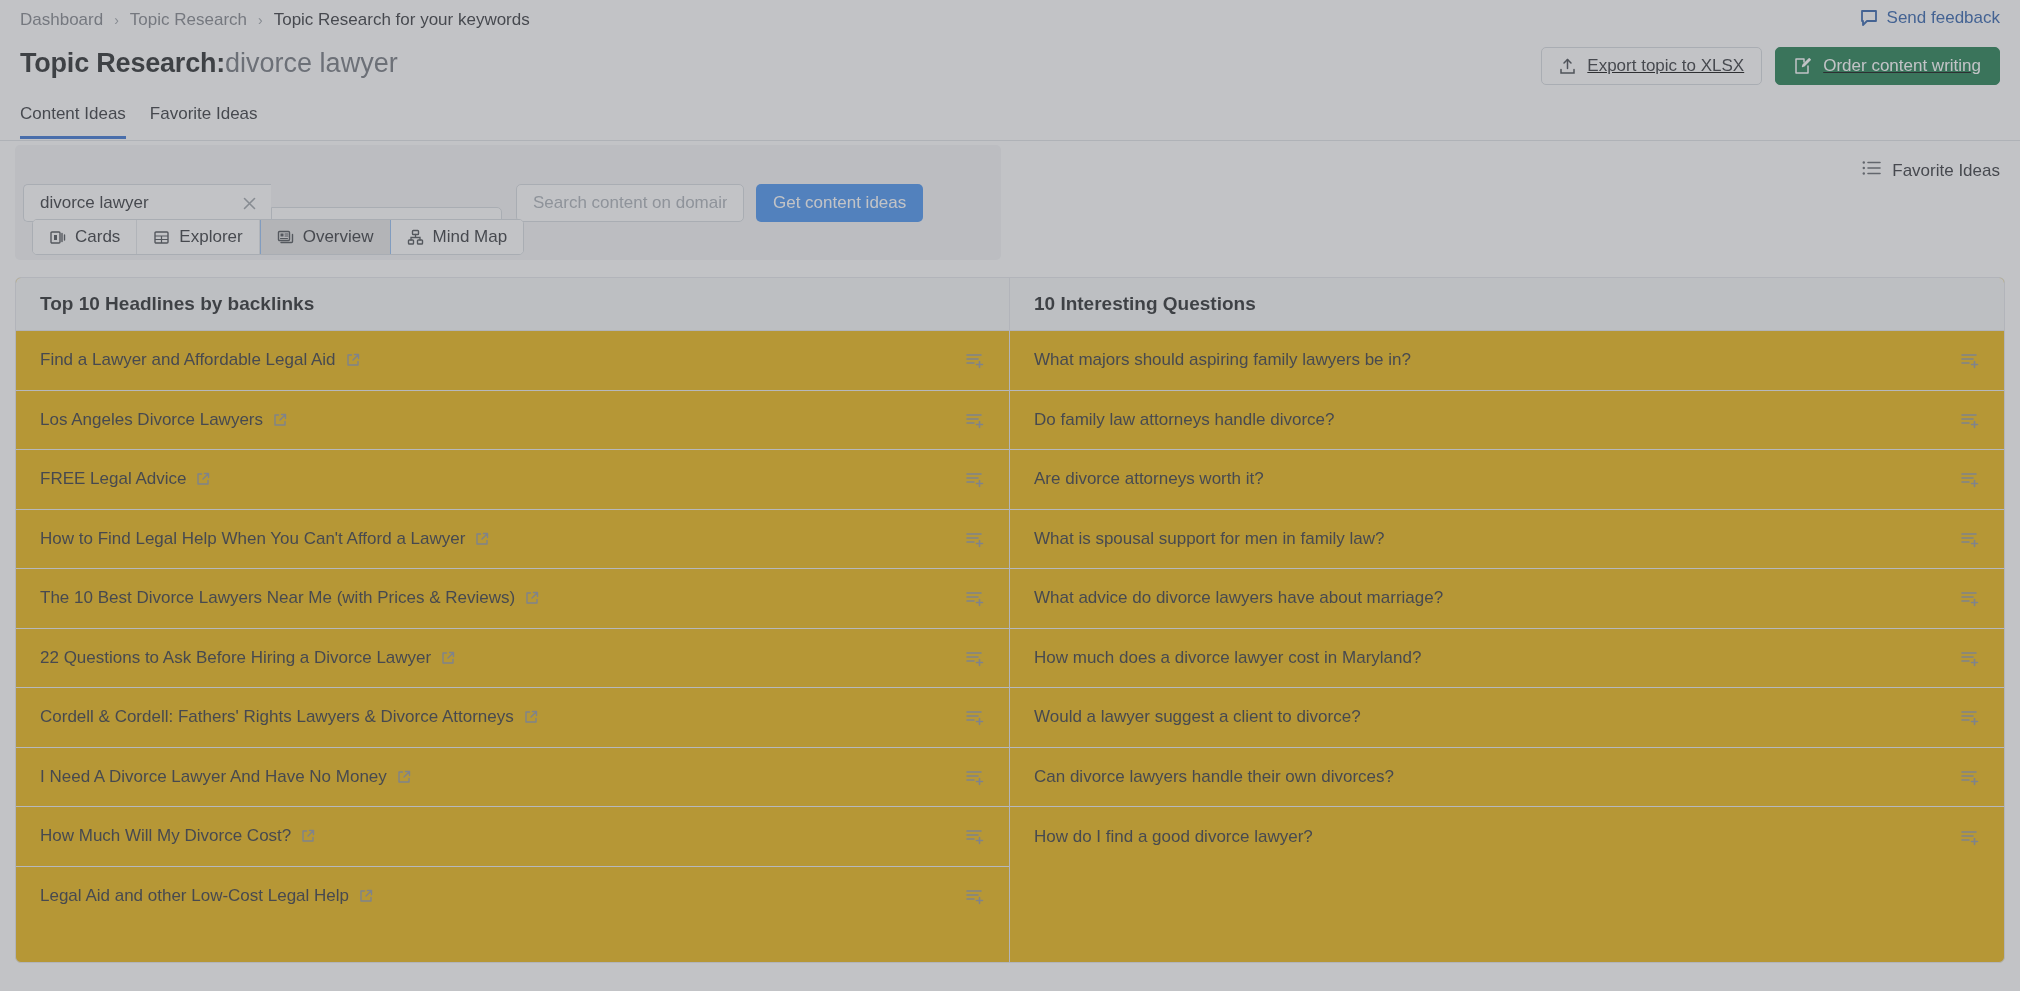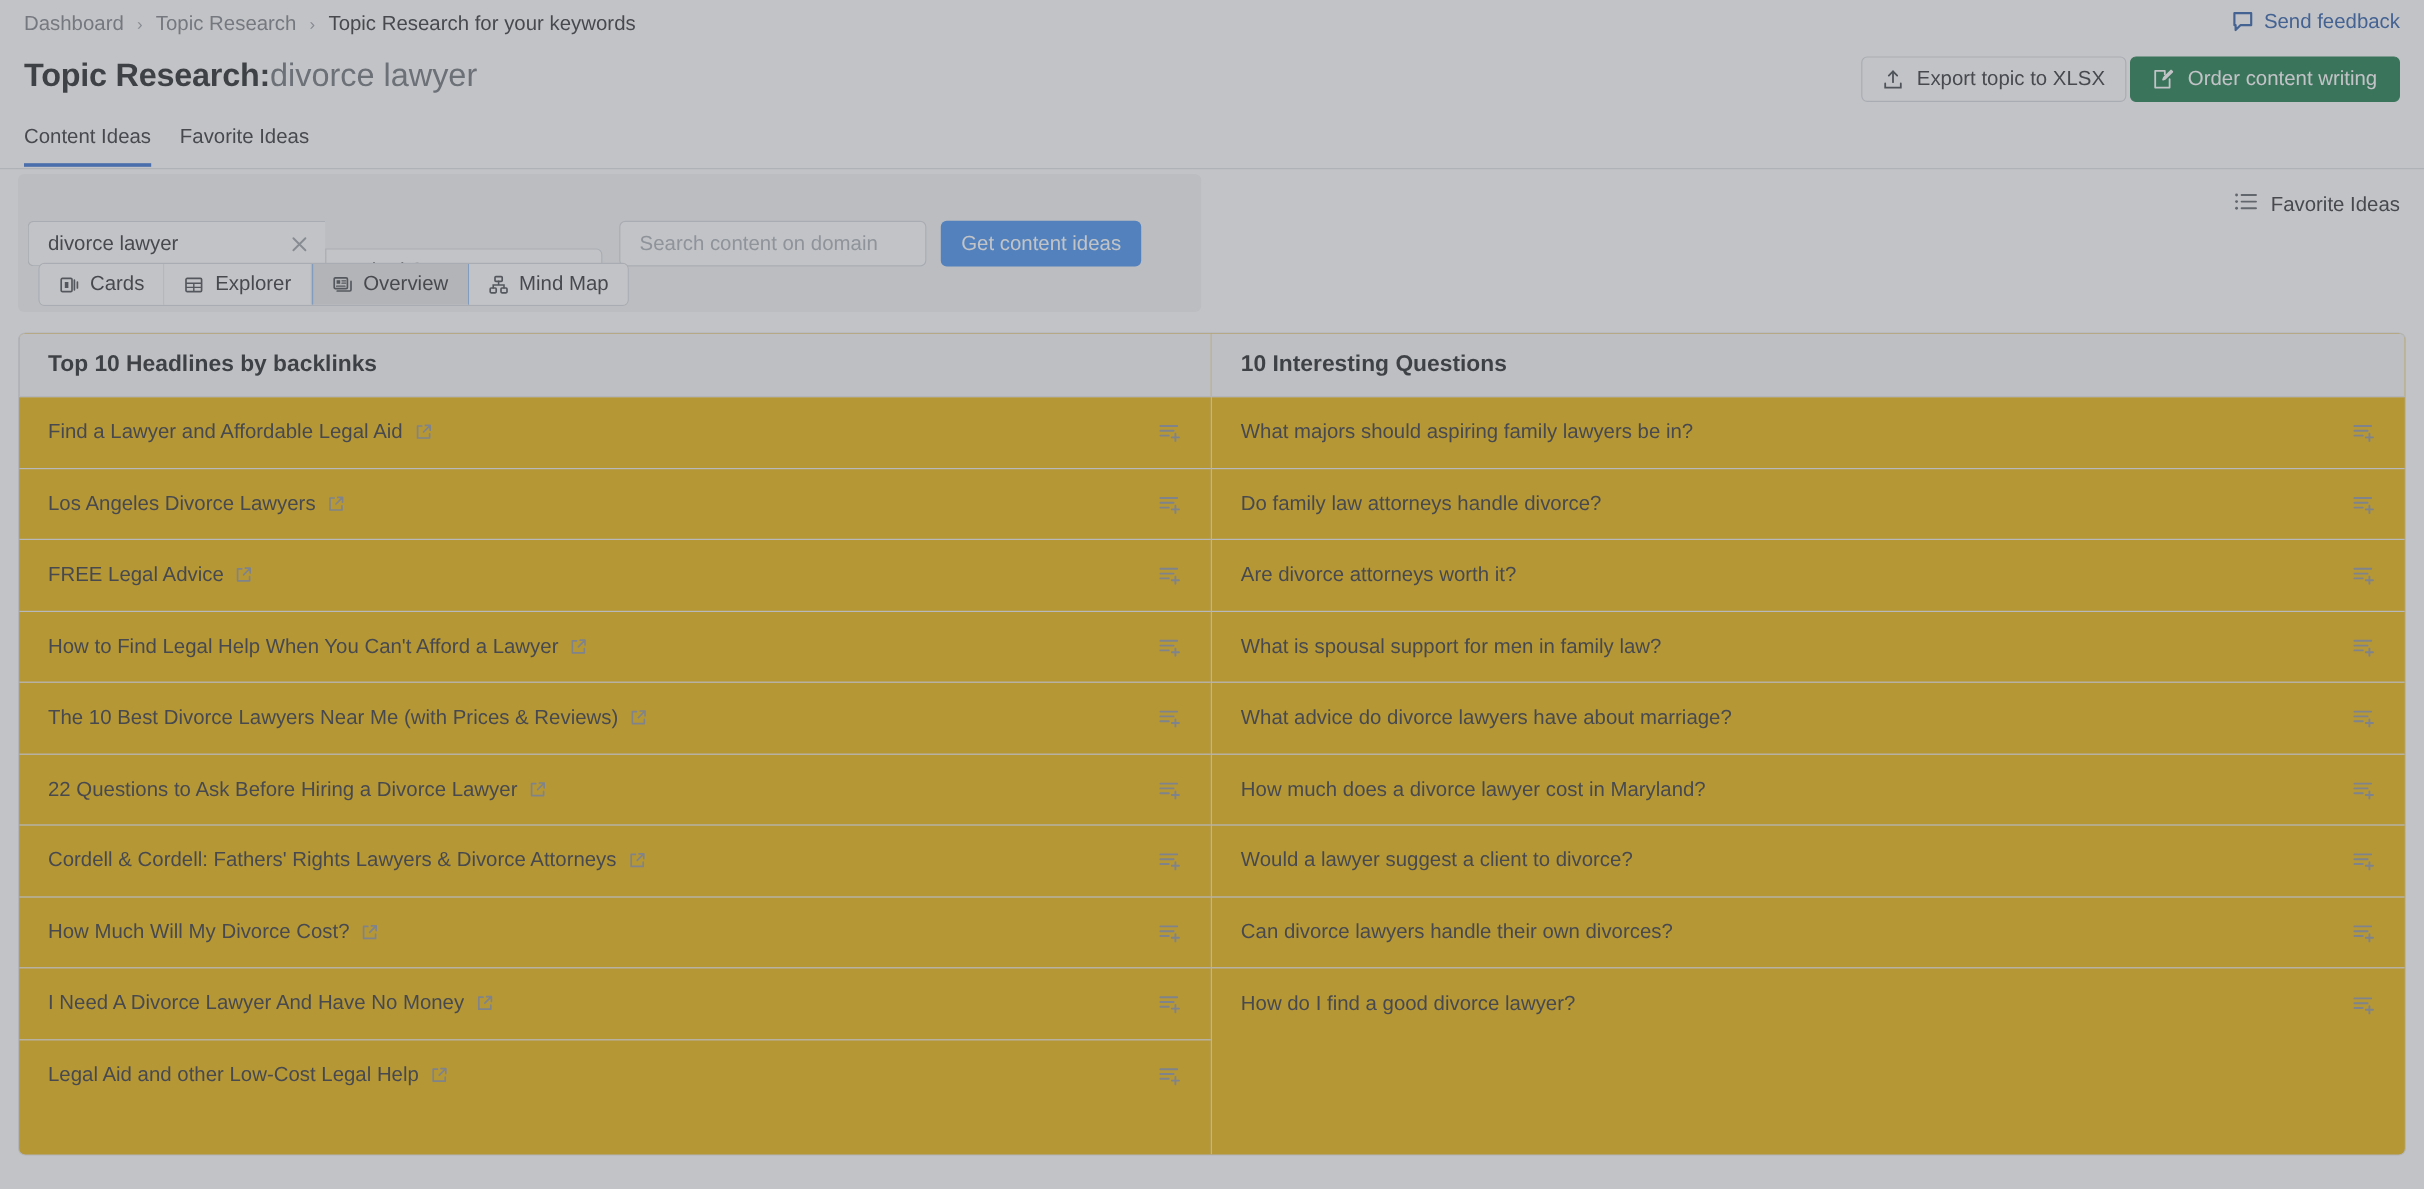--- a/index.html
+++ b/index.html
@@ -44,21 +44,21 @@
   
   .title-row {
     position: absolute; left: 20px; top: 48px;
     display: flex; align-items: baseline; gap: 0;
   }
   .title-main { font-size: 27px; font-weight: bold; color: #1d2022; letter-spacing: -0.2px; }
   .title-kw { font-size: 27px; color: #6b7078; }
 
   .head-actions {
     position: absolute; right: 20px; top: 47px;
-    display: flex; align-items: flex-end; gap: 3px;
+    display: flex; align-items: flex-end; gap: 13px; text-decoration: underline;
   }
   .btn {
     display: flex; align-items: center; gap: 11px;
     height: 38px; border-radius: 5px;
     font-size: 17px; cursor: pointer; white-space: nowrap;
   }
   .btn-export {
     padding: 0 17px;
     background: #ffffff; border: 1px solid #d5d9de; color: #2b2e33;
   }
@@ -123,21 +123,21 @@
     display: flex; align-items: center;
     padding: 0 14px 0 16px;
     cursor: pointer;
     margin-top: 46px;
   }
   .db-label { flex: 1; font-size: 17px; color: #2b2e33; }
   .chev { color: #3a3f45; }
 
   .domain-box {
     margin-left: 14px;
-    width: 256px; height: 38px;
+    width: 228px; height: 38px;
     background: #ffffff;
     border: 1px solid #d5d9de; border-radius: 5px;
     display: flex; align-items: center; padding: 0 16px;
   }
   .domain-box input {
     width: 100%; border: none; outline: none; background: transparent;
     font-size: 17px; color: #2b2e33; font-family: inherit;
   }
   .domain-box input::placeholder { color: #a7adb4; }
 
@@ -479,39 +479,39 @@
           <span class="row-spacer"></span>
           <span class="add-icon">
               <svg width="20" height="20" viewBox="0 0 20 20" fill="none">
                 <path d="M2 5h14M2 9h11M2 13h7" stroke="#8c9299" stroke-width="1.6" stroke-linecap="round"></path>
                 <path d="M14.5 11.5v6M11.5 14.5h6" stroke="#8c9299" stroke-width="1.6" stroke-linecap="round"></path>
               </svg>
             </span>
         </div>
         <div class="row">
           <span class="row-text">
+            <span>I Need A Divorce Lawyer And Have No Money</span>
+            <span class="ext-icon">
+                <svg width="14" height="14" viewBox="0 0 14 14" fill="none">
+                  <path d="M5.5 2H2v10h10V8.5" stroke="#8c9299" stroke-width="1.4" stroke-linecap="round" stroke-linejoin="round"></path>
+                  <path d="M8.5 1.5H12.5V5.5M12.5 1.5L7 7" stroke="#8c9299" stroke-width="1.4" stroke-linecap="round" stroke-linejoin="round"></path>
+                </svg>
+              </span>
+          </span>
+          <span class="row-spacer"></span>
+          <span class="add-icon">
+              <svg width="20" height="20" viewBox="0 0 20 20" fill="none">
+                <path d="M2 5h14M2 9h11M2 13h7" stroke="#8c9299" stroke-width="1.6" stroke-linecap="round"></path>
+                <path d="M14.5 11.5v6M11.5 14.5h6" stroke="#8c9299" stroke-width="1.6" stroke-linecap="round"></path>
+              </svg>
+            </span>
+        </div>
+        <div class="row">
+          <span class="row-text">
             <span>How Much Will My Divorce Cost?</span>
-            <span class="ext-icon">
-                <svg width="14" height="14" viewBox="0 0 14 14" fill="none">
-                  <path d="M5.5 2H2v10h10V8.5" stroke="#8c9299" stroke-width="1.4" stroke-linecap="round" stroke-linejoin="round"></path>
-                  <path d="M8.5 1.5H12.5V5.5M12.5 1.5L7 7" stroke="#8c9299" stroke-width="1.4" stroke-linecap="round" stroke-linejoin="round"></path>
-                </svg>
-              </span>
-          </span>
-          <span class="row-spacer"></span>
-          <span class="add-icon">
-              <svg width="20" height="20" viewBox="0 0 20 20" fill="none">
-                <path d="M2 5h14M2 9h11M2 13h7" stroke="#8c9299" stroke-width="1.6" stroke-linecap="round"></path>
-                <path d="M14.5 11.5v6M11.5 14.5h6" stroke="#8c9299" stroke-width="1.6" stroke-linecap="round"></path>
-              </svg>
-            </span>
-        </div>
-        <div class="row">
-          <span class="row-text">
-            <span>I Need A Divorce Lawyer And Have No Money</span>
             <span class="ext-icon">
                 <svg width="14" height="14" viewBox="0 0 14 14" fill="none">
                   <path d="M5.5 2H2v10h10V8.5" stroke="#8c9299" stroke-width="1.4" stroke-linecap="round" stroke-linejoin="round"></path>
                   <path d="M8.5 1.5H12.5V5.5M12.5 1.5L7 7" stroke="#8c9299" stroke-width="1.4" stroke-linecap="round" stroke-linejoin="round"></path>
                 </svg>
               </span>
           </span>
           <span class="row-spacer"></span>
           <span class="add-icon">
               <svg width="20" height="20" viewBox="0 0 20 20" fill="none">

